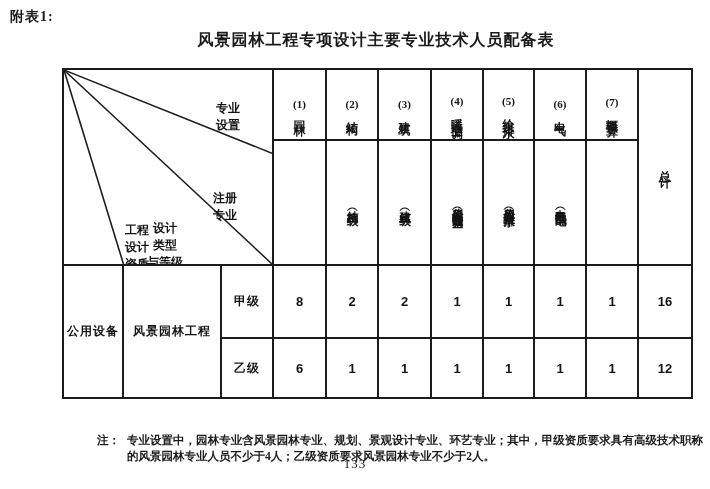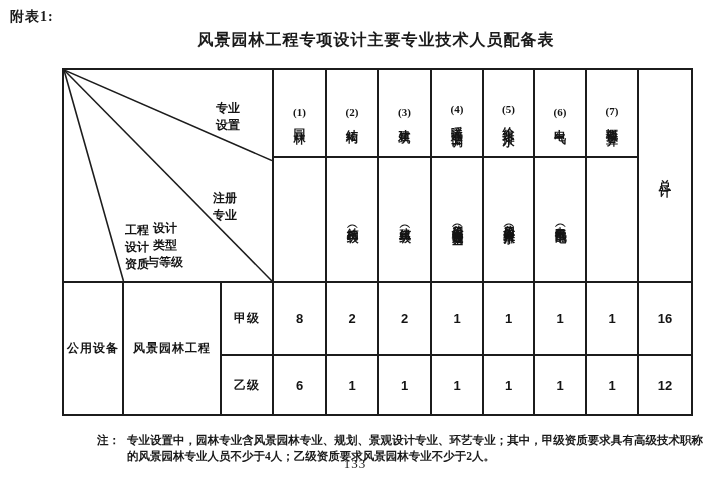--- a/index.html
+++ b/index.html
@@ -64,21 +64,21 @@
       <col style="width:53px">
         <col style="width:52px">
         <col style="width:53px">
       <col style="width:52px">
         <col style="width:51px">
         <col style="width:52px">
       <col style="width:52px">
         <col style="width:54px">
     </colgroup>
     <tbody>
-        <tr style="height:88px">
+        <tr style="height:71px">
       <th class="diag-cell" colspan="3" rowspan="2">
         <svg viewBox="0 0 210 219" preserveAspectRatio="none">
           <line x1="0" y1="0" x2="210" y2="94" stroke="#1c1c1c" stroke-width="1.6"></line>
           <line x1="0" y1="0" x2="210" y2="219" stroke="#1c1c1c" stroke-width="1.6"></line>
           <line x1="0" y1="0" x2="60" y2="219" stroke="#1c1c1c" stroke-width="1.6"></line>
         </svg>
         <div class="diag-label lbl-major">专业
 设置</div>
         <div class="diag-label lbl-registered">注册
 专业</div>

